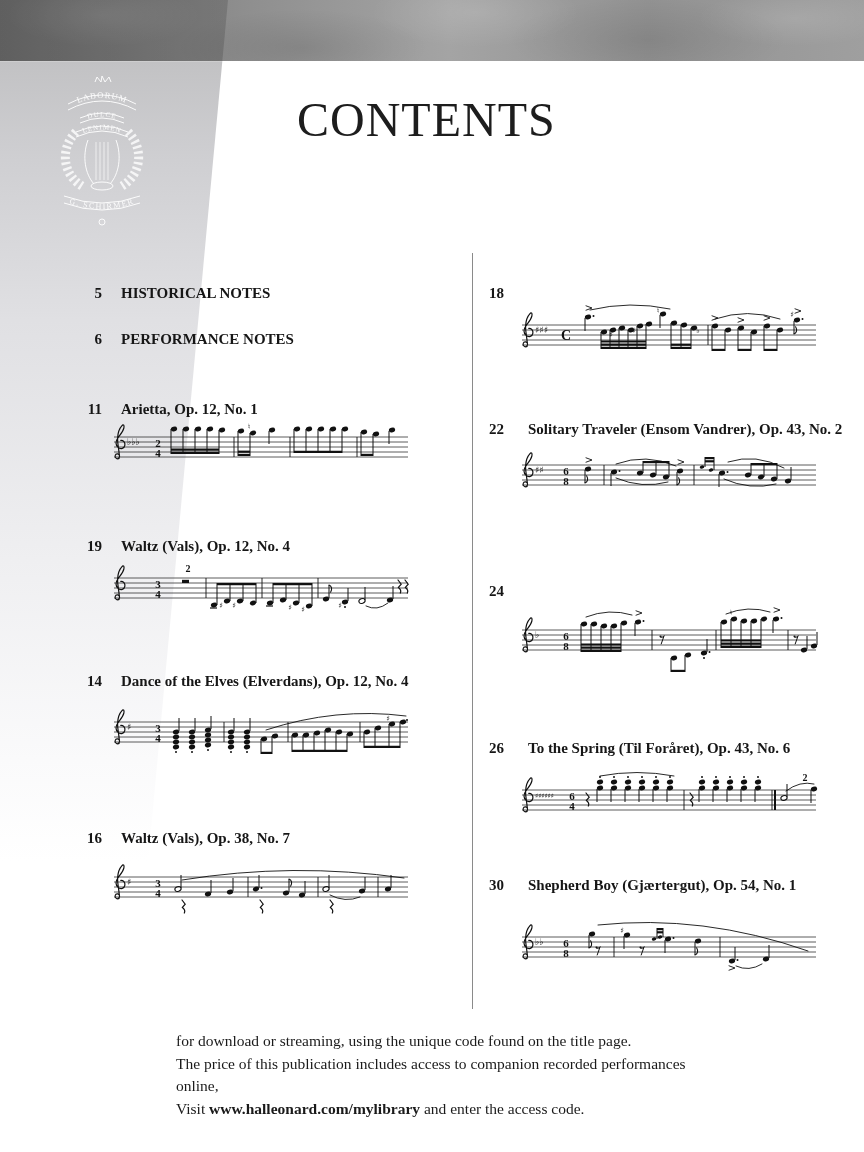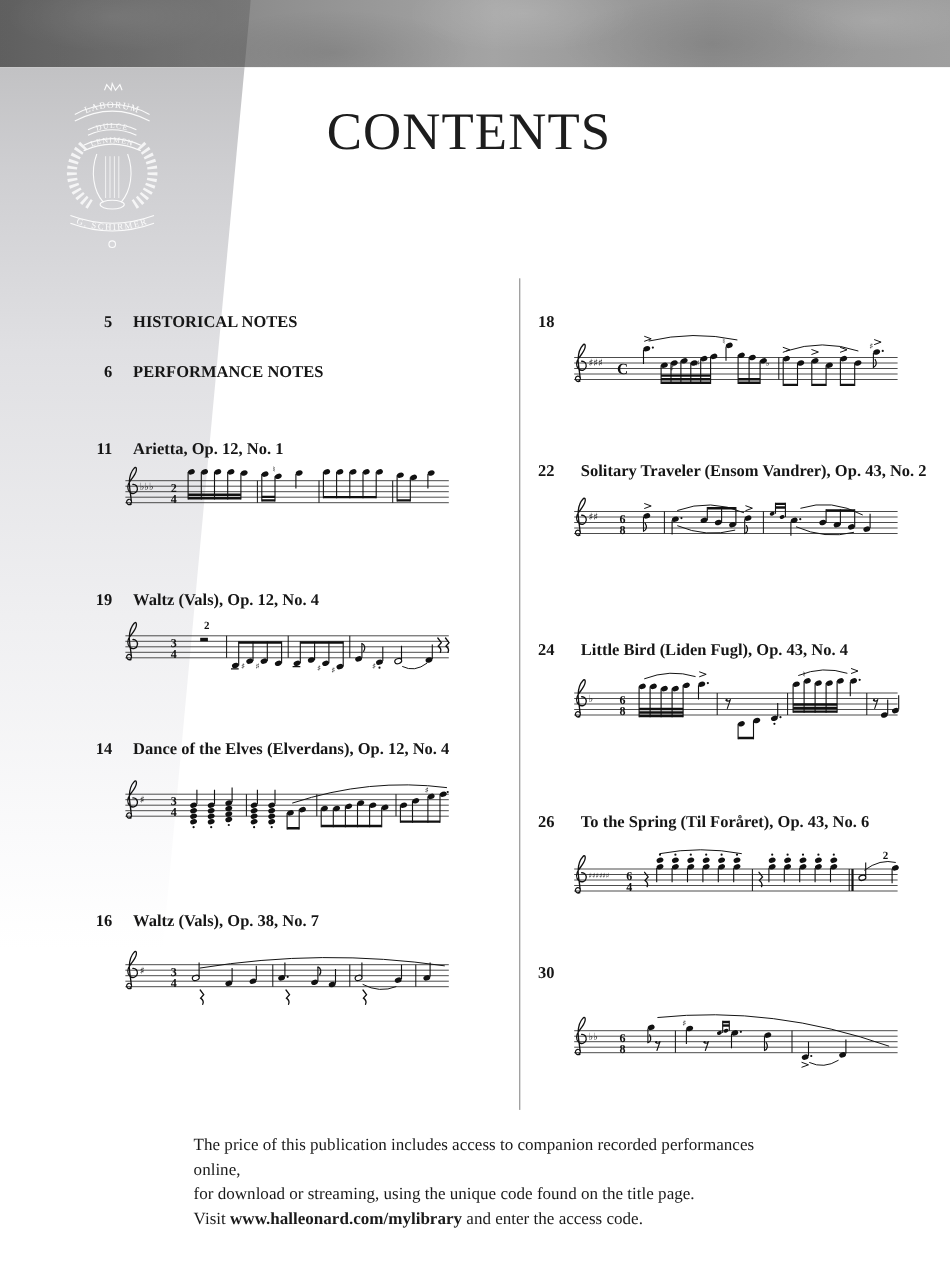--- a/index.html
+++ b/index.html
@@ -483,21 +483,20 @@
     <polygon points="231,26 257,26 257,28.2 231,28.2" fill="#111"></polygon>
     <path d="M204,42 Q230,53.5 256,47" fill="none" stroke="#111" stroke-width="0.9" stroke-linecap="round"></path>
     <ellipse cx="268" cy="44" rx="3.2" ry="2.3" transform="rotate(-20 268 44)" fill="#111"></ellipse>
     <line x1="271" y1="43" x2="271" y2="30" stroke="#111" stroke-width="1"></line>
     <path d="M96,27 Q126,16 156,29" fill="none" stroke="#111" stroke-width="0.9" stroke-linecap="round"></path>
     <path d="M208,25 Q236,16 264,31" fill="none" stroke="#111" stroke-width="0.9" stroke-linecap="round"></path>
   </svg>
 
 <div class="entry rcol" style="top:583px;">
   <span class="num">24</span>
-  <span class="etitle">Little Bird (Liden Fugl), Op. 43, No. 4</span>
 </div>
 <svg class="incipit" style="left:520px;top:602px;" viewBox="0 0 300 80">
     <line x1="2" y1="28" x2="296" y2="28" stroke="#333" stroke-width="0.8"></line>
     <line x1="2" y1="33" x2="296" y2="33" stroke="#333" stroke-width="0.8"></line>
     <line x1="2" y1="38" x2="296" y2="38" stroke="#333" stroke-width="0.8"></line>
     <line x1="2" y1="43" x2="296" y2="43" stroke="#333" stroke-width="0.8"></line>
     <line x1="2" y1="48" x2="296" y2="48" stroke="#333" stroke-width="0.8"></line>
     <path d="M7.2,49.6 C4.6,50.5 2.6,48.5 3.2,46.5 C3.8,44.6 6.4,44.3 7.3,46 C8.2,47.7 7,49.4 5.3,49.8" fill="none" stroke="#111" stroke-width="1.1" stroke-linecap="round"></path>
     <path d="M7.3,46 C6.7,39 5.4,33.8 5.6,29.2 C5.8,23.6 8.1,18.6 10,16.6 C11.5,15.1 12.4,16.3 11.9,18.9 C11.1,22.8 8.2,25.6 6.1,28.6 C3.7,32 3.5,36 6.1,38.4 C8.7,40.7 12.4,39.5 12.9,36.2 C13.3,33.3 11.3,31.2 8.8,31.4" fill="none" stroke="#111" stroke-width="1.2" stroke-linecap="round"></path>
     <text x="15" y="36" font-size="9" font-family="&quot;DejaVu Sans&quot;, sans-serif" text-anchor="start" fill="#111" font-weight="bold">♭</text>
@@ -630,20 +629,21 @@
     <ellipse cx="264" cy="36" rx="3.2" ry="2.3" transform="rotate(-20 264 36)" fill="none" stroke="#111" stroke-width="1.1"></ellipse>
     <line x1="267" y1="35" x2="267" y2="22" stroke="#111" stroke-width="1"></line>
     <path d="M266,29 Q280,18.5 294,22" fill="none" stroke="#111" stroke-width="0.9" stroke-linecap="round"></path>
     <text x="285" y="19" font-size="10" font-family="&quot;Liberation Serif&quot;, serif" text-anchor="middle" fill="#111" font-weight="bold">2</text>
     <ellipse cx="294" cy="27" rx="3.2" ry="2.3" transform="rotate(-20 294 27)" fill="#111"></ellipse>
     <line x1="291" y1="28" x2="291" y2="41" stroke="#111" stroke-width="1"></line>
   </svg>
 
 <div class="entry rcol" style="top:877px;">
   <span class="num">30</span>
+  <span class="etitle">Shepherd Boy (Gjærtergut), Op. 54, No. 1</span>
 </div>
 <svg class="incipit" style="left:520px;top:909px;" viewBox="0 0 300 80">
     <line x1="2" y1="28" x2="296" y2="28" stroke="#333" stroke-width="0.8"></line>
     <line x1="2" y1="33" x2="296" y2="33" stroke="#333" stroke-width="0.8"></line>
     <line x1="2" y1="38" x2="296" y2="38" stroke="#333" stroke-width="0.8"></line>
     <line x1="2" y1="43" x2="296" y2="43" stroke="#333" stroke-width="0.8"></line>
     <line x1="2" y1="48" x2="296" y2="48" stroke="#333" stroke-width="0.8"></line>
     <path d="M7.2,49.6 C4.6,50.5 2.6,48.5 3.2,46.5 C3.8,44.6 6.4,44.3 7.3,46 C8.2,47.7 7,49.4 5.3,49.8" fill="none" stroke="#111" stroke-width="1.1" stroke-linecap="round"></path>
     <path d="M7.3,46 C6.7,39 5.4,33.8 5.6,29.2 C5.8,23.6 8.1,18.6 10,16.6 C11.5,15.1 12.4,16.3 11.9,18.9 C11.1,22.8 8.2,25.6 6.1,28.6 C3.7,32 3.5,36 6.1,38.4 C8.7,40.7 12.4,39.5 12.9,36.2 C13.3,33.3 11.3,31.2 8.8,31.4" fill="none" stroke="#111" stroke-width="1.2" stroke-linecap="round"></path>
     <text x="15" y="36" font-size="9" font-family="&quot;DejaVu Sans&quot;, sans-serif" text-anchor="start" fill="#111" font-weight="bold">♭♭</text>
@@ -677,16 +677,16 @@
     <line x1="215" y1="51" x2="215" y2="38" stroke="#111" stroke-width="1"></line>
     <circle cx="217.5" cy="51" r="1" fill="#111"></circle>
     <path d="M209,56.8 L215,59 L209,61.2" fill="none" stroke="#111" stroke-width="0.9" stroke-linecap="round"></path>
     <path d="M216,57 Q229,63 242,55" fill="none" stroke="#111" stroke-width="0.9" stroke-linecap="round"></path>
     <ellipse cx="246" cy="50" rx="3.2" ry="2.3" transform="rotate(-20 246 50)" fill="#111"></ellipse>
     <line x1="249" y1="49" x2="249" y2="36" stroke="#111" stroke-width="1"></line>
     <path d="M78,16 Q183,5 288,42" fill="none" stroke="#111" stroke-width="0.9" stroke-linecap="round"></path>
   </svg>
 
 <div class="footer">
+  <div>for download or streaming, using the unique code found on the title page.</div>
   <div>The price of this publication includes access to companion recorded performances online,</div>
-  <div>for download or streaming, using the unique code found on the title page.</div>
   <div><span>Visit </span><span class="b">www.halleonard.com/mylibrary</span><span> and enter the access code.</span></div>
 </div>
 
 </body></html>

